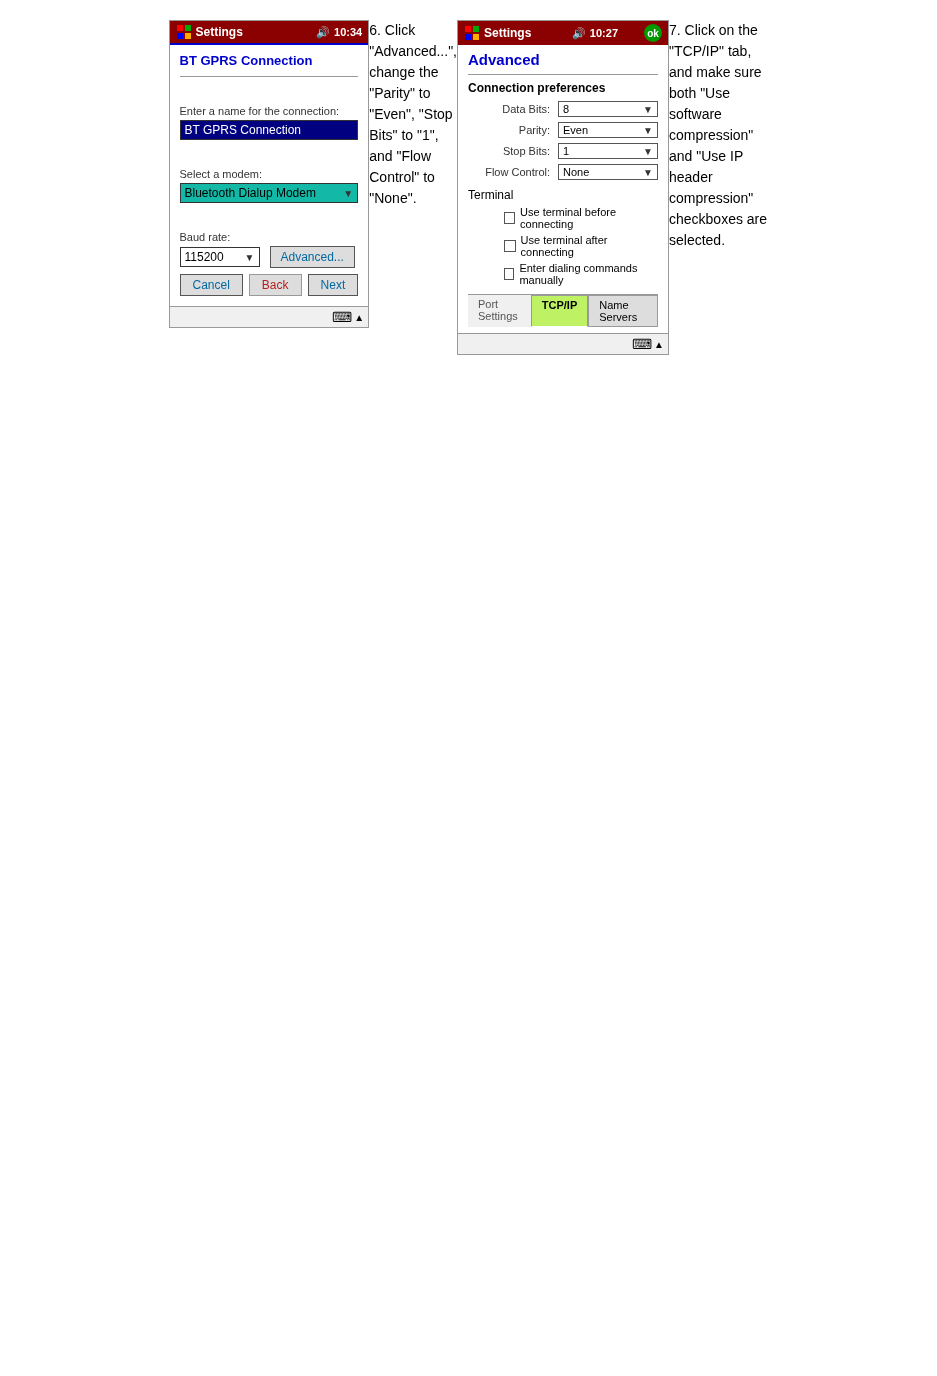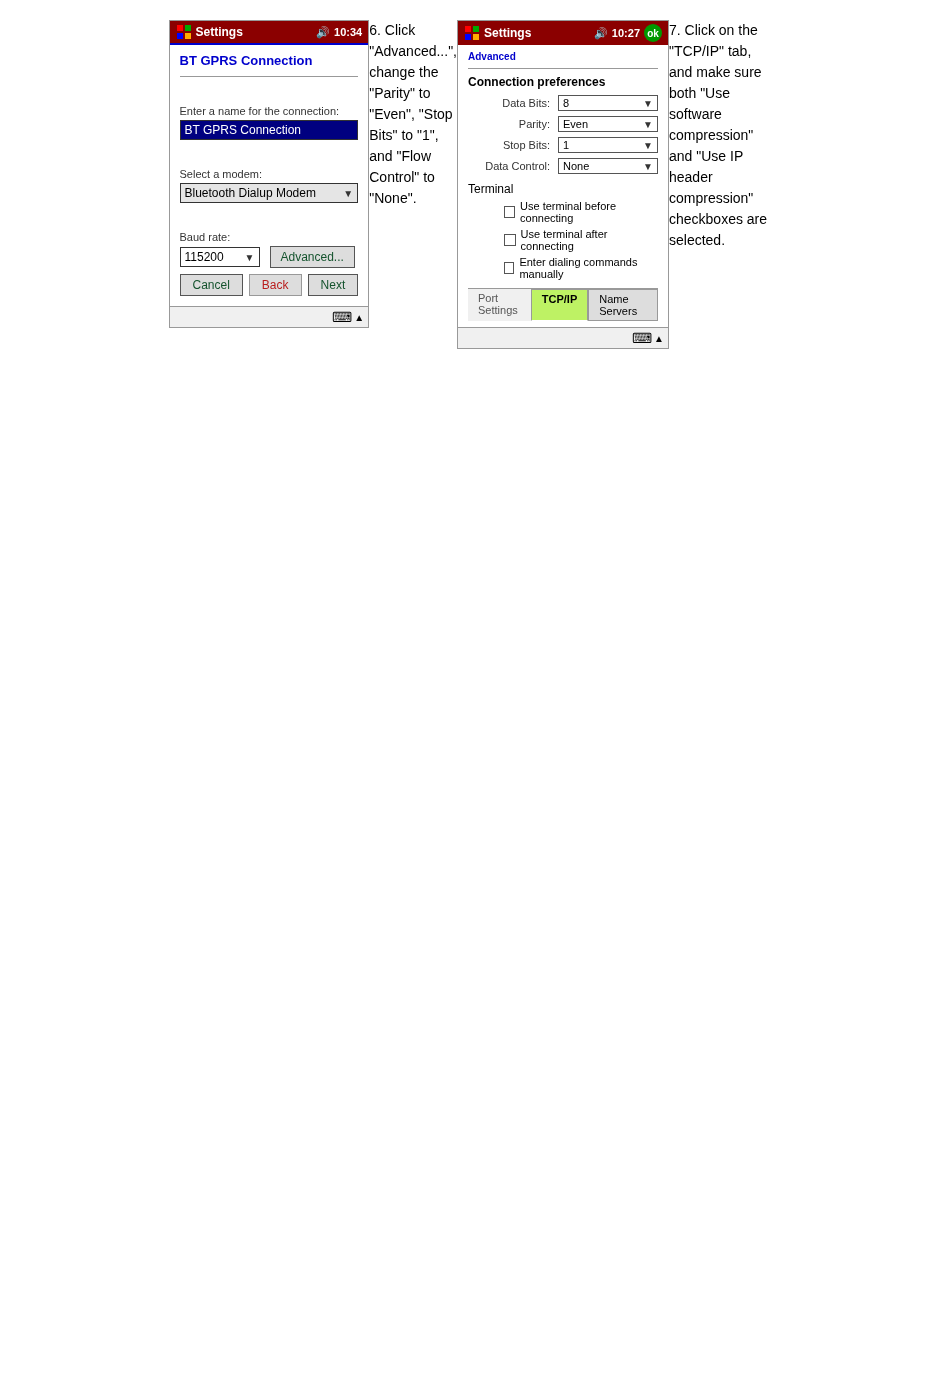--- a/index.html
+++ b/index.html
@@ -79,21 +79,21 @@
       margin-bottom: 6px;
     }
     .text-input.selected {
       background: #000080;
       color: #fff;
     }
     .select-field {
       display: flex;
       align-items: center;
       border: 1px solid #333;
-      background: #e5e5e5;
+      background: #14b8a6;
       padding: 2px 4px;
       font-size: 12px;
       margin-bottom: 6px;
       width: 100%;
       justify-content: space-between;
     }
     .select-arrow {
       font-size: 10px;
       color: #333;
     }
@@ -112,21 +112,21 @@
       font-size: 12px;
       width: 80px;
       justify-content: space-between;
     }
     .btn {
       border: 1px solid #555;
       background: #ddd;
       padding: 3px 12px;
       font-size: 12px;
       cursor: pointer;
-      color: #14532d;
+      color: #0369a1;
     }
     .btn-advanced {
       background: #ddd;
       border: 1px solid #555;
       padding: 3px 10px;
       font-size: 12px;
     }
     .buttons-row {
       display: flex;
       gap: 6px;
@@ -165,21 +165,21 @@
     
     .advanced-frame {
       width: 350px;
       border: 1px solid #999;
       background: #fff;
       margin-bottom: 10px;
     }
     .adv-section-title {
       color: #0000cc;
       font-weight: bold;
-      font-size: 10px;
+      font-size: 15px;
       margin-bottom: 6px;
     }
     .adv-body {
       padding: 6px 10px 6px 10px;
     }
     .conn-pref-title {
       font-weight: bold;
       font-size: 12px;
       margin-bottom: 6px;
       color: #000;
@@ -264,20 +264,21 @@
       background: #009900;
       color: #fff;
       border-radius: 50%;
       font-size: 10px;
       width: 18px;
       height: 18px;
       display: inline-flex;
       align-items: center;
       justify-content: center;
       font-weight: bold;
+      margin-left: 22px;
     }
   </style>
 </head>
 <body>
 
 <div class="page-content">
 
   <div class="phone-frame">
 
     <div class="phone-titlebar">
@@ -378,21 +379,21 @@
 
       <div class="pref-row">
         <span class="pref-label">Stop Bits:</span>
         <div class="pref-select">
           <span>1</span>
           <span class="select-arrow">▼</span>
         </div>
       </div>
 
       <div class="pref-row">
-        <span class="pref-label">Data Control:</span>
+        <span class="pref-label">Flow Control:</span>
         <div class="pref-select">
           <span>None</span>
           <span class="select-arrow">▼</span>
         </div>
       </div>
 
       <div class="terminal-title">Terminal</div>
 
       <div class="checkbox-row">
         <span class="checkbox-box"></span>

